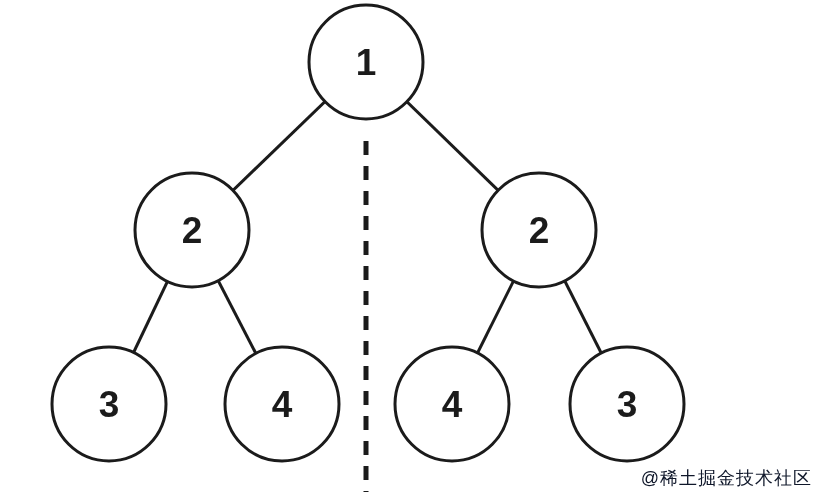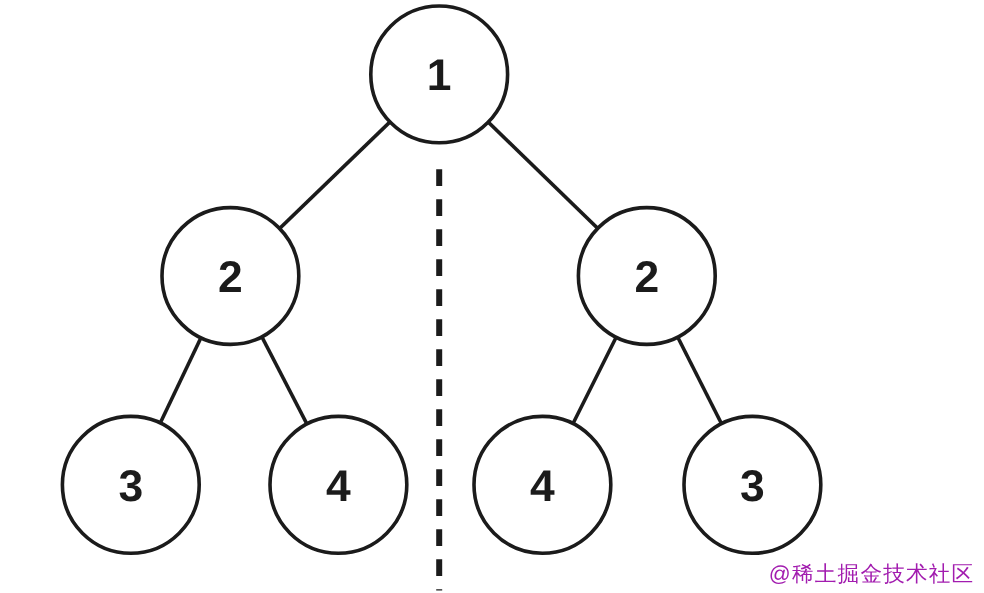--- a/index.html
+++ b/index.html
@@ -76,14 +76,14 @@
         <g>
           <circle cx="452" cy="404" r="57" fill="#ffffff" stroke="#1b1b1b" stroke-width="3"></circle>
           <text x="452" y="404" dy="0.36em" text-anchor="middle" class="node-label">4</text>
         </g>
         <g>
           <circle cx="627" cy="404" r="57" fill="#ffffff" stroke="#1b1b1b" stroke-width="3"></circle>
           <text x="627" y="404" dy="0.36em" text-anchor="middle" class="node-label">3</text>
         </g>
       </g>
   </svg>
-  <div class="watermark" style="color: #a21caf; margin-top: 16px;">@稀土掘金技术社区</div>
+  <div class="watermark" style="color: #0f172a; margin-top: 16px;">@稀土掘金技术社区</div>
 </div>
 
 </body></html>

